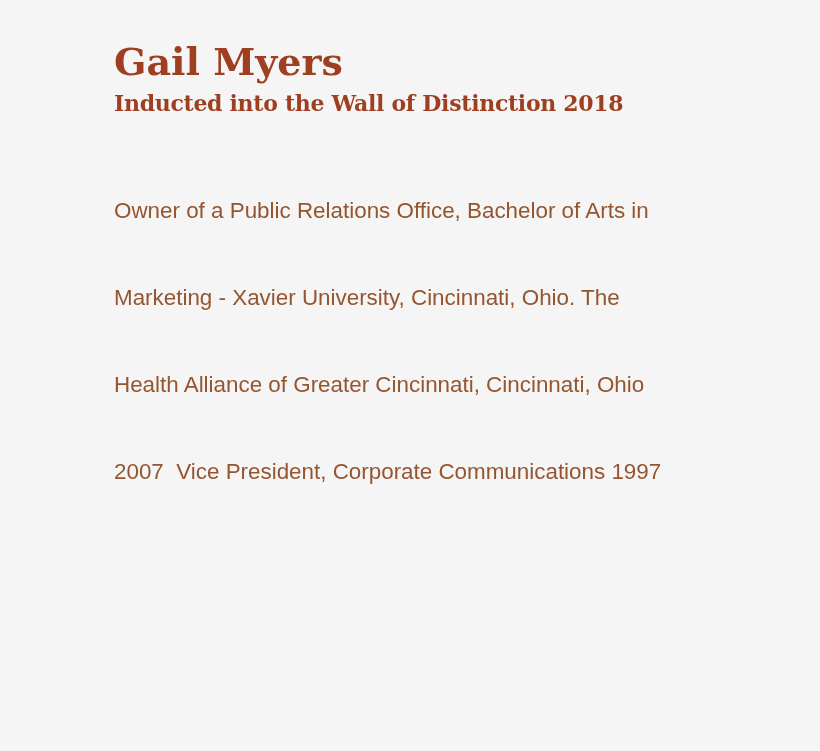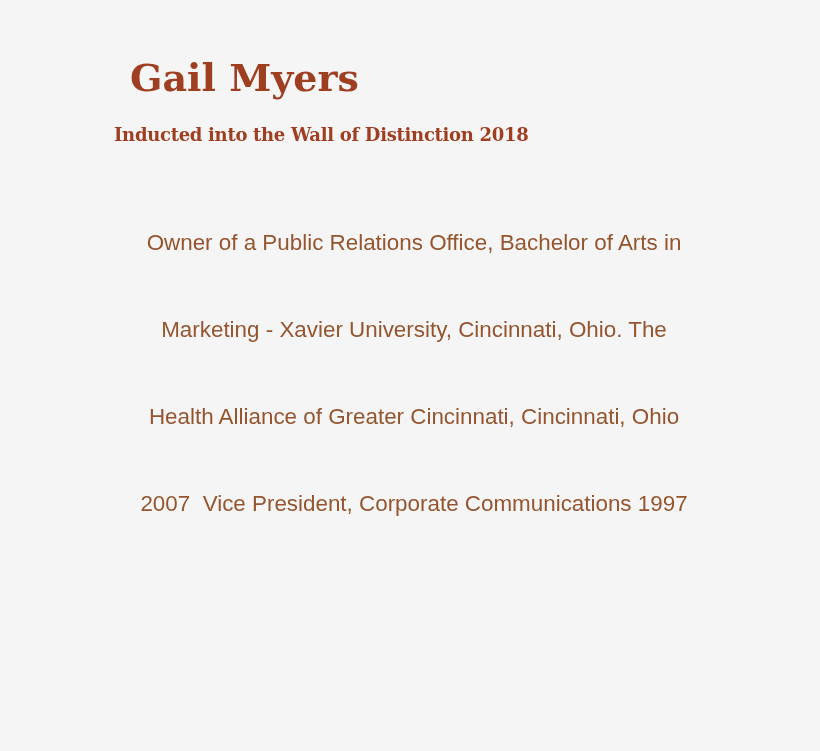--- a/index.html
+++ b/index.html
@@ -19,44 +19,43 @@
       left: 114px;
       top: 36px;
       width: 600px;
     }
     .name {
       font-family: "DejaVu Serif", "Liberation Serif", serif;
       font-weight: bold;
       font-size: 38px;
       color: #9e3f22;
       line-height: 52px;
-      margin: 16px;
+      margin: 0;
       letter-spacing: 0px;
     }
     .subtitle {
       font-family: "DejaVu Serif", "Liberation Serif", serif;
       font-weight: bold;
-      font-size: 18px;
+      font-size: 22px;
       color: #9e3f22;
       line-height: 30px;
       margin: 0;
       letter-spacing: -0.3px;
     }
     .bio {
       margin-top: 20px;
       font-family: "Liberation Sans", sans-serif;
       font-size: 22.4px;
       line-height: 29px;
       color: #94552f;
       white-space: pre-wrap;
     }
     .line {
       display: block;
       white-space: pre;
-      text-align: center;
     }
   </style>
 </head>
 <body>
 
 <div class="page">
   <div class="content">
     <h1 class="name">Gail Myers</h1>
     <h2 class="subtitle">Inducted into the Wall of Distinction 2018</h2>
     <div class="bio">

